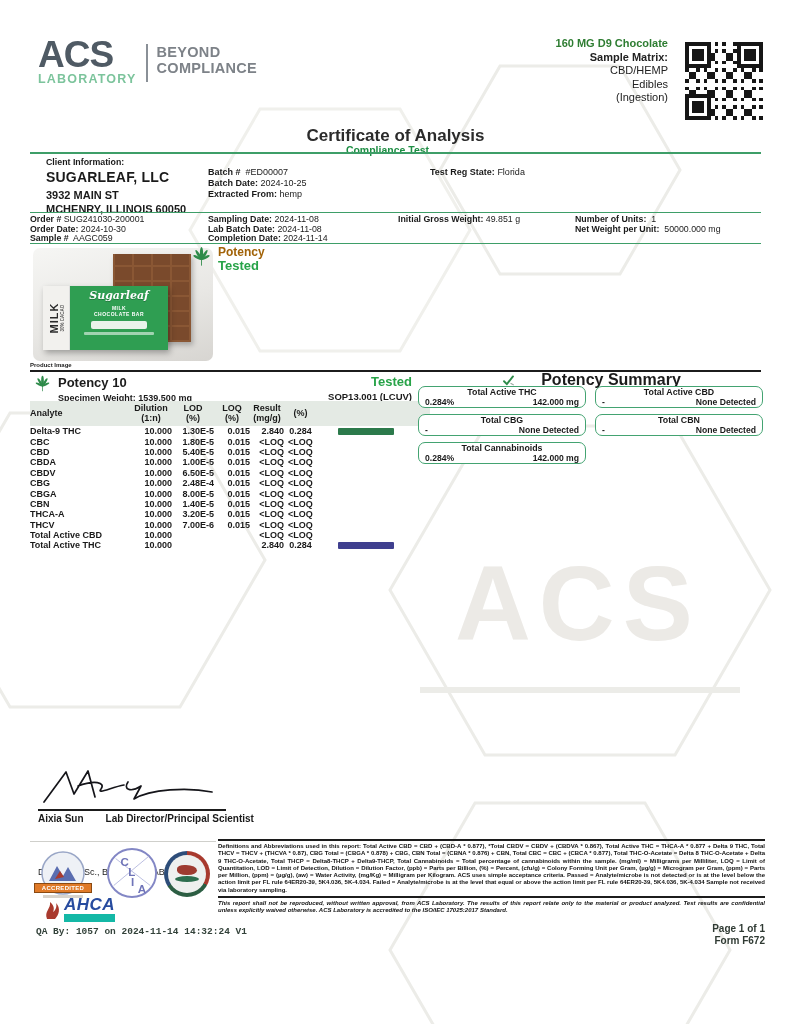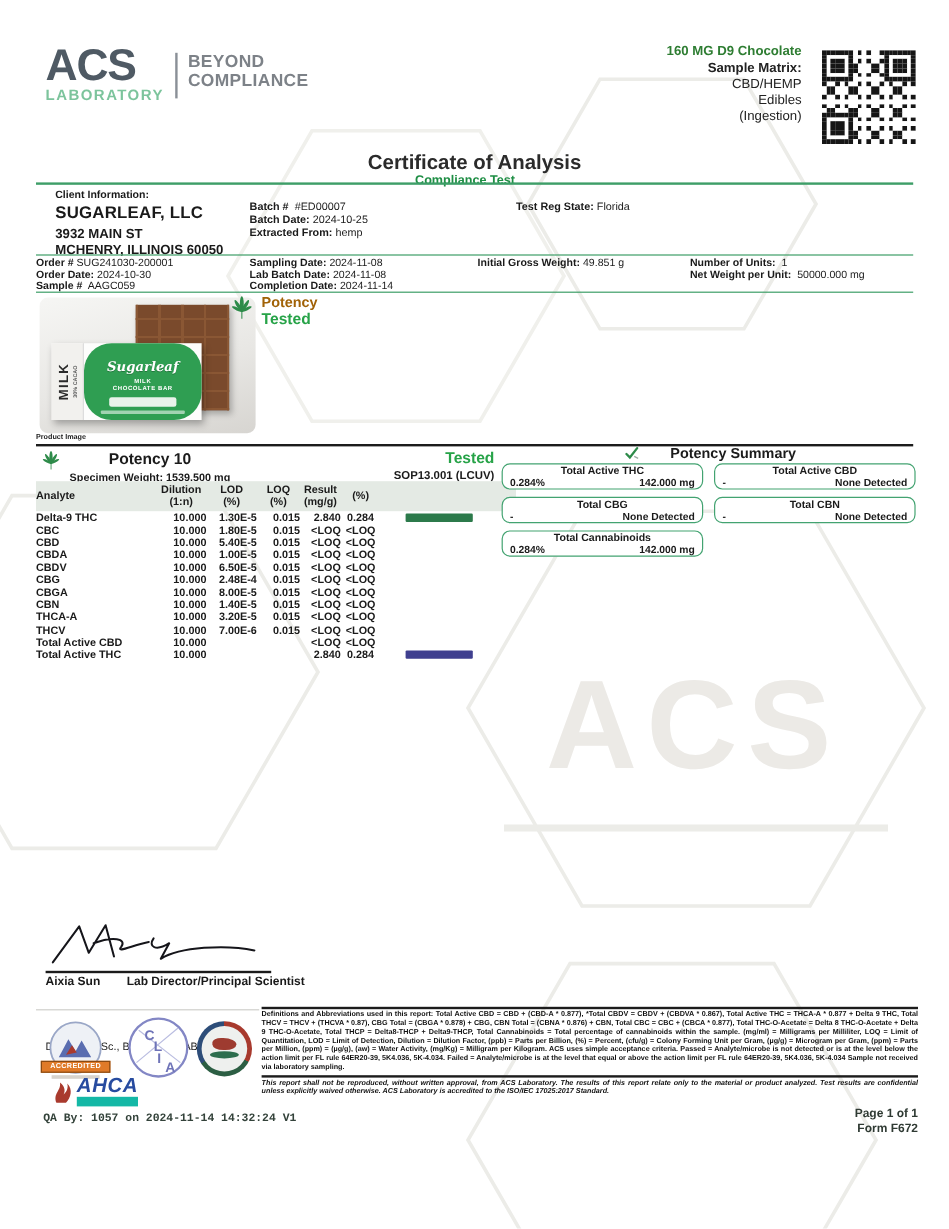--- a/index.html
+++ b/index.html
@@ -47,38 +47,38 @@
   
   .photo { left:33px; top:248px; width:180px; height:113px; border-radius:7px; background:linear-gradient(165deg,#f6f6f4 0%,#e8e7e4 55%,#d7d5d1 100%); overflow:hidden; }
   .choco { position:absolute; right:22px; top:6px; width:78px; height:88px; background:#7a4a2c;
            background-image:repeating-linear-gradient(0deg,#8a5734 0 2px,transparent 2px 15px),repeating-linear-gradient(90deg,#8a5734 0 2px,transparent 2px 19px);
            box-shadow:2px 3px 5px rgba(0,0,0,.25); }
   .pack { position:absolute; left:10px; top:38px; width:125px; height:64px; background:#fdfdfc; box-shadow:2px 3px 6px rgba(0,0,0,.3); display:flex; }
   .pack-strip { width:27px; background:#f2f1ee; position:relative; border-right:1px solid #ddd; }
   .pack-strip .rot { position:absolute; left:-14px; top:24px; transform:rotate(-90deg); width:56px; text-align:center; }
   .strip-title { font-size:11px; font-weight:800; color:#2b2b2b; letter-spacing:1px; line-height:11px; }
   .strip-sub { font-size:4.5px; font-weight:700; color:#555; }
-  .pack-green { flex:1; background:#2f9e52; color:#fff; text-align:center; padding-top:13px;border-radius:23px; }
+  .pack-green { flex:1; background:#2f9e52; color:#fff; text-align:center; padding-top:3px; }
   .pack-brand { font-family:"DejaVu Serif", serif; font-style:italic; font-weight:700; font-size:11px; text-shadow:0 1px 0 rgba(0,0,0,.25); }
   .pack-line { font-size:5px; font-weight:700; letter-spacing:.5px; margin-top:3px; }
   .pack-pill { margin:4px auto 0; width:56px; height:8px; background:#e9f3ea; border-radius:2px; }
   .pack-bar { margin:3px auto 0; width:70px; height:3px; background:rgba(255,255,255,.55); border-radius:1px; }
 
   .pot-badge { left:190px; top:246px; display:flex; align-items:flex-start; }
   .pot-badge-txt { margin-left:5px; line-height:13px; }
   .pot-badge-a { font-size:12px; font-weight:800; color:#a16207; }
   .pot-badge-b { font-size:13px; font-weight:800; color:#27a348; }
 
   .prod-img-label { left:30px; top:362px; font-size:6px; font-weight:800; color:#222; }
   .rule-black { left:30px; width:731px; height:1.6px; background:#1c1c1c; }
 
   
   .pp-head { left:33px; top:375px; display:flex; }
   .pp-title-wrap { margin-left:6px; }
-  .pp-title { font-size:13px; font-weight:800; color:#1b1b1b;text-align:center; }
+  .pp-title { font-size:13px; font-weight:800; color:#1b1b1b; }
   .pp-spec { font-size:9px; font-weight:700; margin-top:3px; }
   .pp-right { left:286px; top:374px; width:126px; text-align:right; }
   .pp-tested { font-size:13px; font-weight:800; color:#27a348; }
   .pp-sop { font-size:9.5px; font-weight:800; color:#1b1b1b; margin-top:2px; }
 
   .tbl { left:30px; top:401px; width:400px; font-size:9px; }
   .trow { display:flex; height:10.4px; align-items:center; }
   .thead { background:#e4eae4; height:25px; align-items:center; font-weight:700; }
   .thead .tc { white-space:pre-line; text-align:center; line-height:9.5px; }
   .thead .tc.ca { text-align:left; }
@@ -88,21 +88,21 @@
   .cl { width:42px; text-align:right; }
   .cq { width:36px; text-align:right; }
   .cr { width:34px; text-align:right; }
   .cp { width:33px; text-align:center; }
   .cb { width:56px; margin-left:21px; }
   .bar { height:7px; width:56px; border-radius:1px; }
   .bar.green { background:#2c7a4b; }
   .bar.navy { background:#3f3f8f; }
 
   
-  .sum-title { left:418px; top:371px; width:347px; text-align:center; font-size:12px; font-weight:800; color:#1b1b1b; }
+  .sum-title { left:418px; top:371px; width:347px; text-align:center; font-size:16px; font-weight:800; color:#1b1b1b; }
   .sum-title svg { vertical-align:-2px; margin-right:26px; }
   .cards { left:418px; top:386px; width:347px; display:grid; grid-template-columns:168px 168px; column-gap:9px; row-gap:6px; }
   .card { height:22px; border:1.4px solid #43a371; border-radius:7px; padding:1px 6px 0 6px; background:#fff; }
   .card-t { text-align:center; font-size:8.8px; font-weight:800; line-height:9.5px; }
   .card-vals { display:flex; justify-content:space-between; font-size:8.6px; font-weight:800; line-height:9px; }
 
   
   .sig { left:38px; top:764px; }
   .sig-rule { left:38px; top:809px; width:188px; height:2px; background:#1b1b1b; }
   .sig-names { left:38px; top:813px; font-size:10px; font-weight:800; display:flex; }

